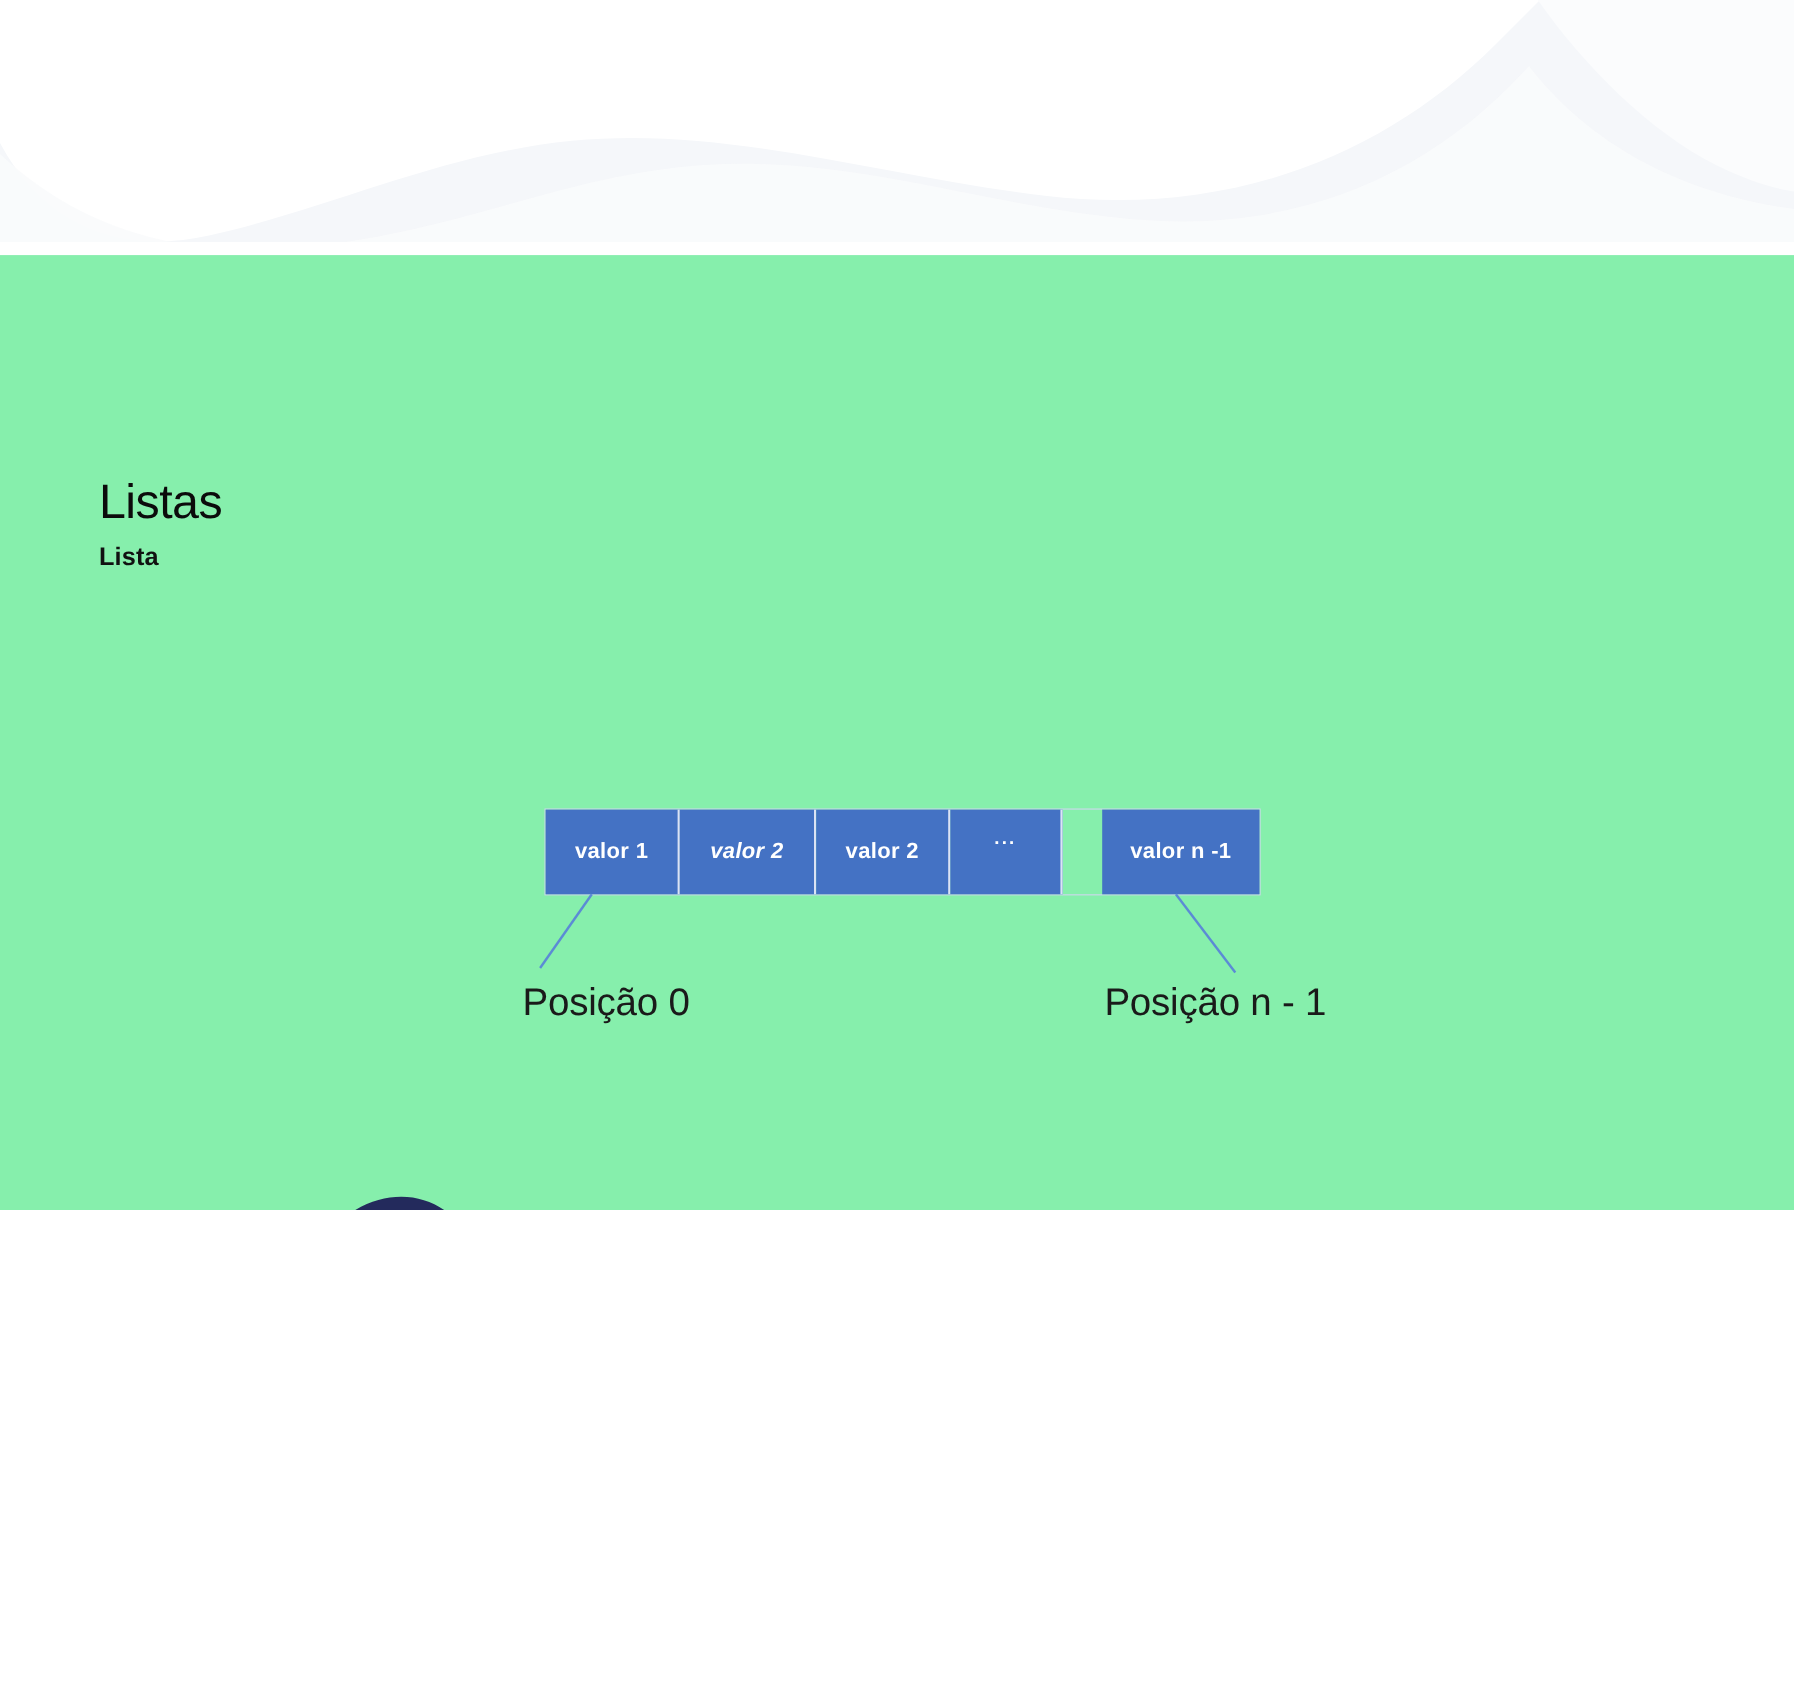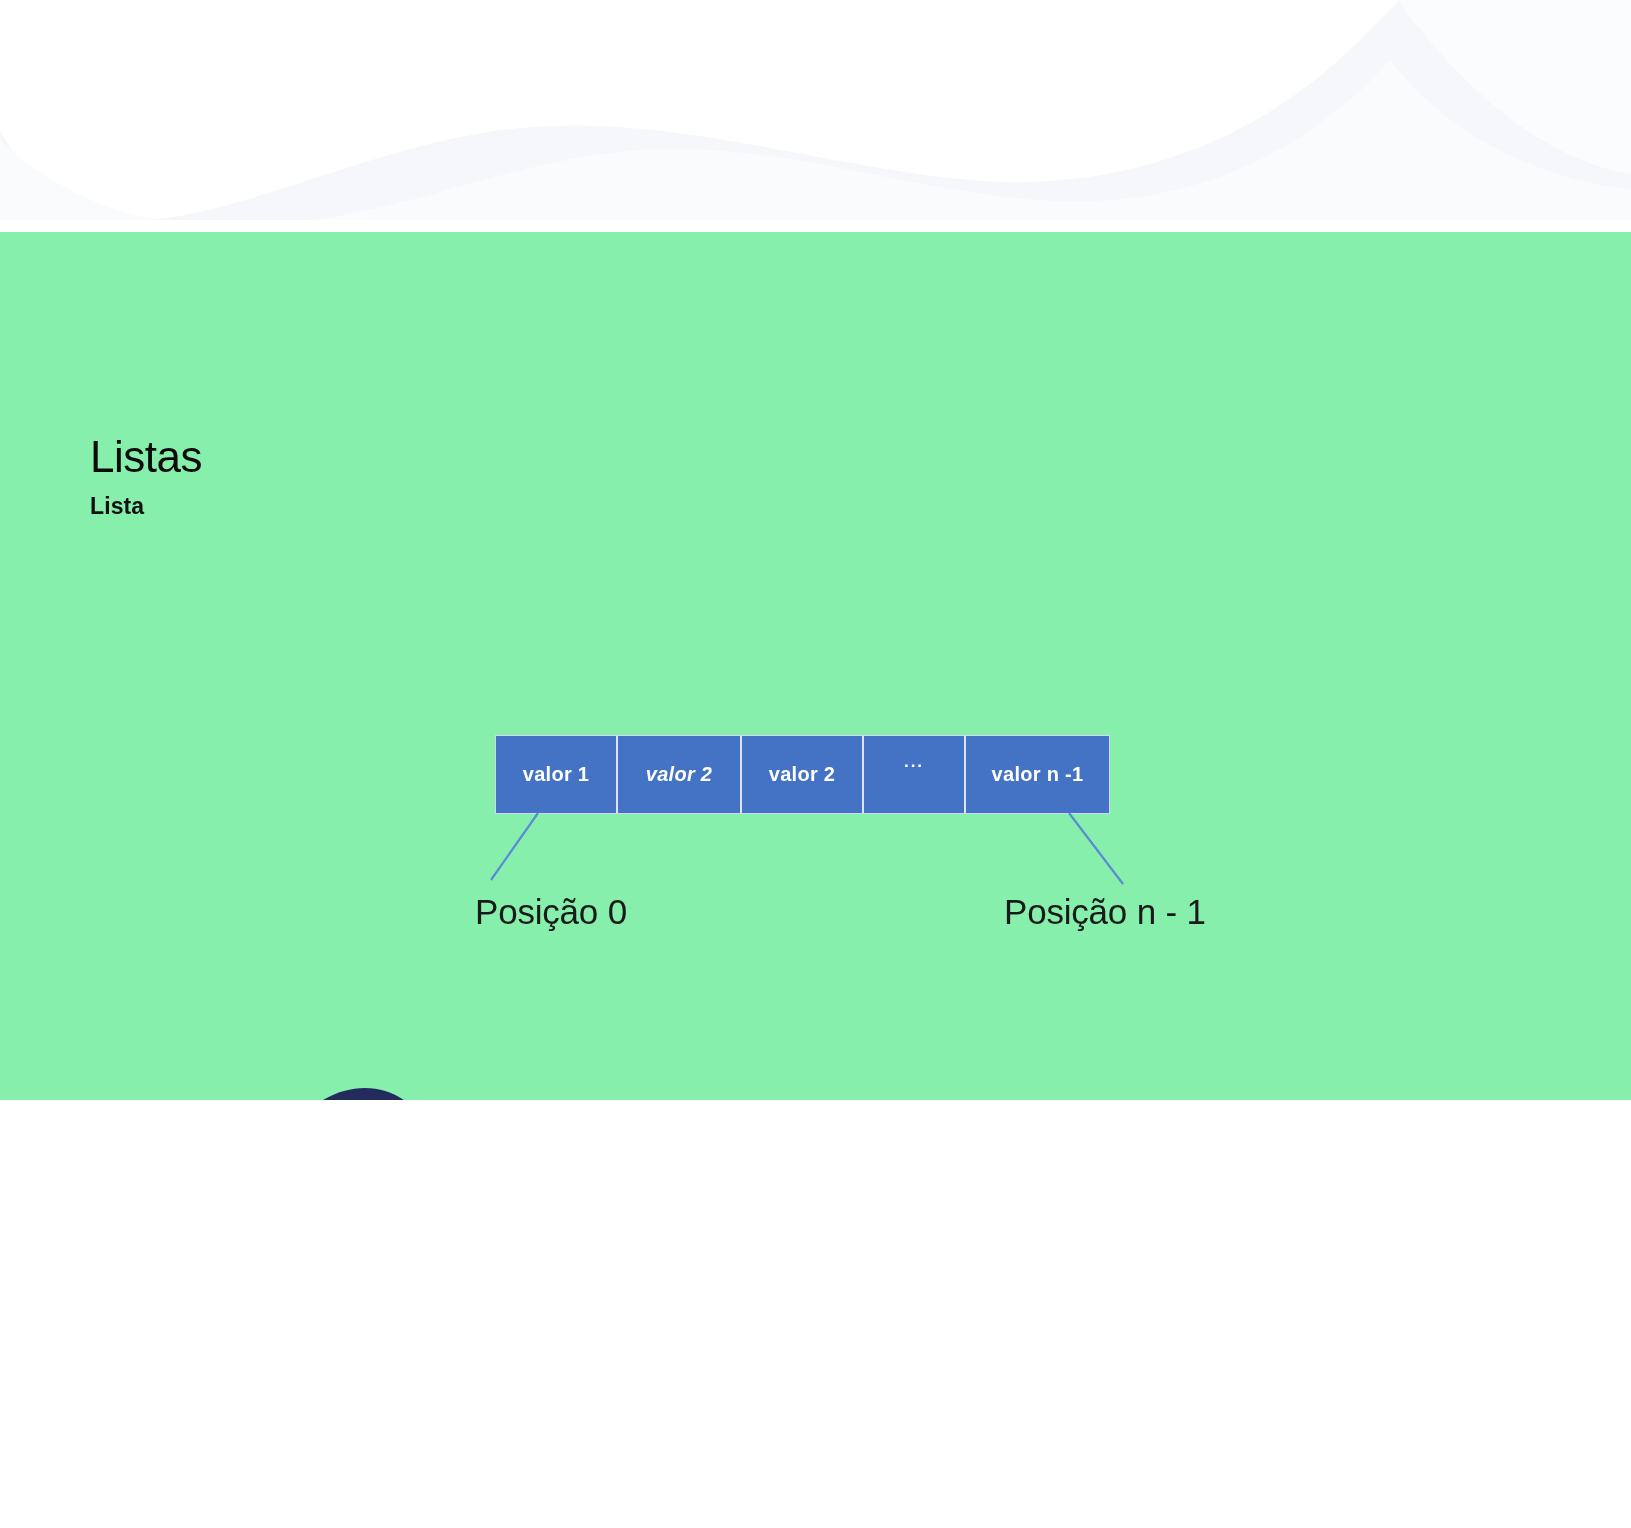--- a/index.html
+++ b/index.html
@@ -80,21 +80,21 @@
     font-weight: 700;
     letter-spacing: 0.3px;
     height: 77px;
     display: flex;
     align-items: center;
     justify-content: center;
     box-sizing: border-box;
     border-right: 2px solid #dbe3f4;
     font-family: "Liberation Sans", sans-serif;
   }
-  .list-cell:last-child { border-right: none; }
+  .list-cell:last-child { border-right: none; margin-left: 36px; }
   .list-cell.cell-0 { width: 122px; }
   .list-cell.cell-1 { width: 124px; font-style: italic; }
   .list-cell.cell-2 { width: 122px; }
   .list-cell.cell-3 { width: 102px; font-size: 17px; letter-spacing: 2px; align-items: flex-start; padding-top: 16px; }
   .list-cell.cell-4 { width: 143px; }
 
   #leader-lines {
     position: absolute;
     left: 0;
     top: 0;

